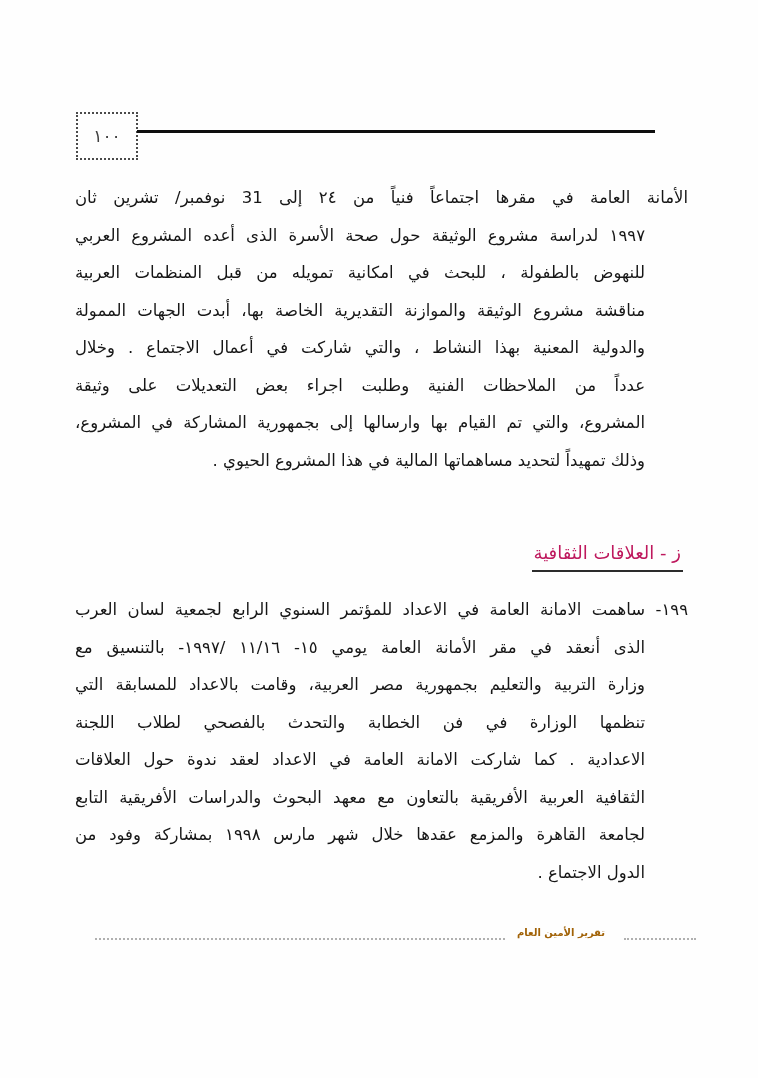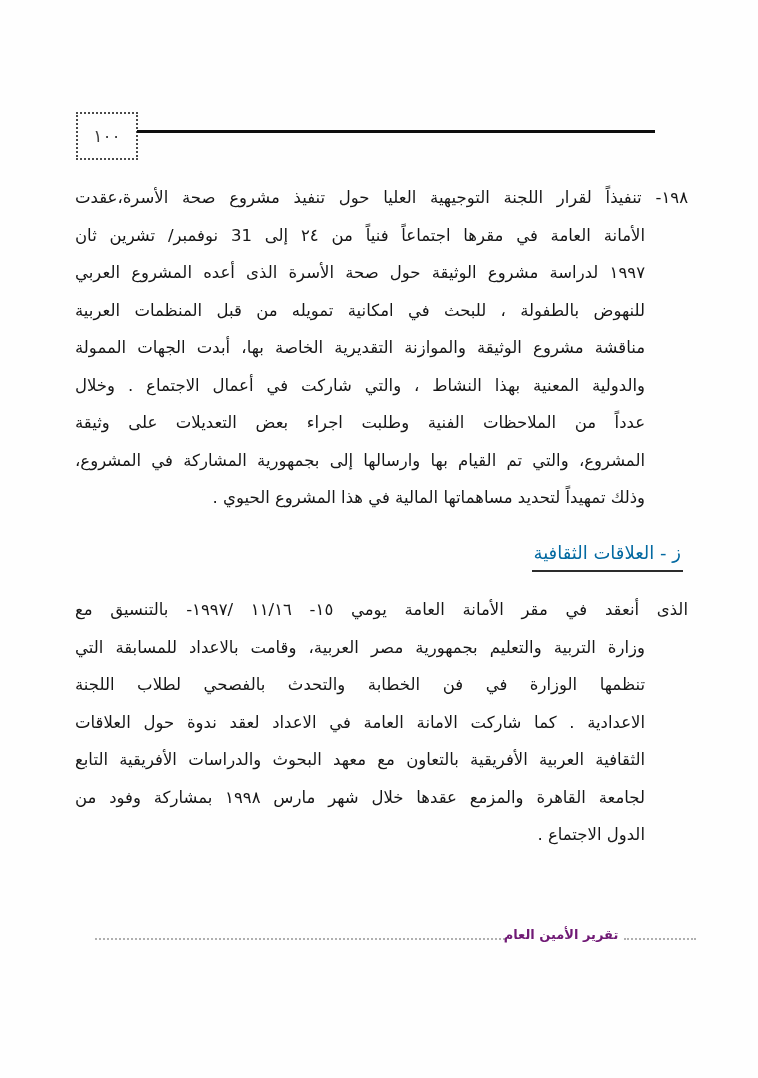--- a/index.html
+++ b/index.html
@@ -63,21 +63,21 @@
   }
   .tline:first-child { margin-right: -43px; }
   .tline-last { text-align-last: right; }
 
   .heading {
     position: absolute;
     right: 75px;
     top: 542px;
     direction: rtl;
     font-size: 18px;
-    color: #0369a1;
+    color: #be185d;
     border-bottom: 2px solid #2c2c2c;
     padding: 0 2px 7px 2px;
   }
 
   
   .footer-rule {
     position: absolute;
     top: 938px;
     height: 0;
     border-top: 2px dotted #9d9d9d;
@@ -85,52 +85,52 @@
   }
   .footer-rule-left  { left: 95px;  width: 410px; }
   .footer-rule-right { left: 624px; width: 72px; }
   .watermark {
     position: absolute;
     top: 927px;
     left: 503px;
     width: 116px;
     text-align: center;
     direction: rtl;
-    font-size: 13px;
+    font-size: 10px;
     font-weight: bold;
-    color: #701a75;
+    color: #a16207;
     white-space: nowrap;
   }
 </style>
 </head>
 <body>
 
 <div class="page">
 
   <div class="pagenum-box">
     <span>١٠٠</span>
   </div>
 
   <div class="header-rule"></div>
 
   <div class="para" id="para198">
-      <div class="tline">١٩٨- تنفيذاً لقرار اللجنة التوجيهية العليا حول تنفيذ مشروع صحة الأسرة،عقدت</div>
       <div class="tline">الأمانة العامة في  مقرها اجتماعاً فنياً من ٢٤ إلى 31 نوفمبر/ تشرين ثان</div>
       <div class="tline">١٩٩٧ لدراسة مشروع الوثيقة حول صحة الأسرة الذى أعده المشروع العربي</div>
       <div class="tline">للنهوض بالطفولة ، للبحث في امكانية تمويله من قبل المنظمات العربية</div>
       <div class="tline">مناقشة مشروع الوثيقة والموازنة التقديرية الخاصة بها، أبدت الجهات  الممولة</div>
       <div class="tline">والدولية المعنية بهذا النشاط ، والتي شاركت في أعمال الاجتماع . وخلال</div>
       <div class="tline">عدداً من الملاحظات الفنية وطلبت اجراء بعض التعديلات على وثيقة</div>
       <div class="tline">المشروع، والتي تم القيام بها وارسالها إلى بجمهورية المشاركة في المشروع،</div>
       <div class="tline tline-last">وذلك تمهيداً لتحديد مساهماتها المالية في هذا المشروع الحيوي .</div>
     </div>
 
   <div class="heading">ز - العلاقات الثقافية</div>
 
   <div class="para" id="para199">
+      <div class="tline">١٩٩- ساهمت الامانة العامة في الاعداد للمؤتمر السنوي الرابع لجمعية لسان  العرب</div>
       <div class="tline">الذى أنعقد في مقر الأمانة العامة يومي ١٥- ١١/١٦ /١٩٩٧-  بالتنسيق مع</div>
       <div class="tline">وزارة التربية والتعليم بجمهورية مصر العربية، وقامت بالاعداد للمسابقة  التي</div>
       <div class="tline">تنظمها الوزارة في فن الخطابة والتحدث بالفصحي لطلاب اللجنة</div>
       <div class="tline">الاعدادية . كما شاركت الامانة العامة في الاعداد  لعقد ندوة حول العلاقات</div>
       <div class="tline">الثقافية العربية الأفريقية بالتعاون مع معهد البحوث والدراسات الأفريقية  التابع</div>
       <div class="tline">لجامعة القاهرة والمزمع عقدها خلال شهر مارس ١٩٩٨  بمشاركة وفود من</div>
       <div class="tline tline-last">الدول الاجتماع .</div>
     </div>
 
   <div class="footer-rule footer-rule-left"></div>

